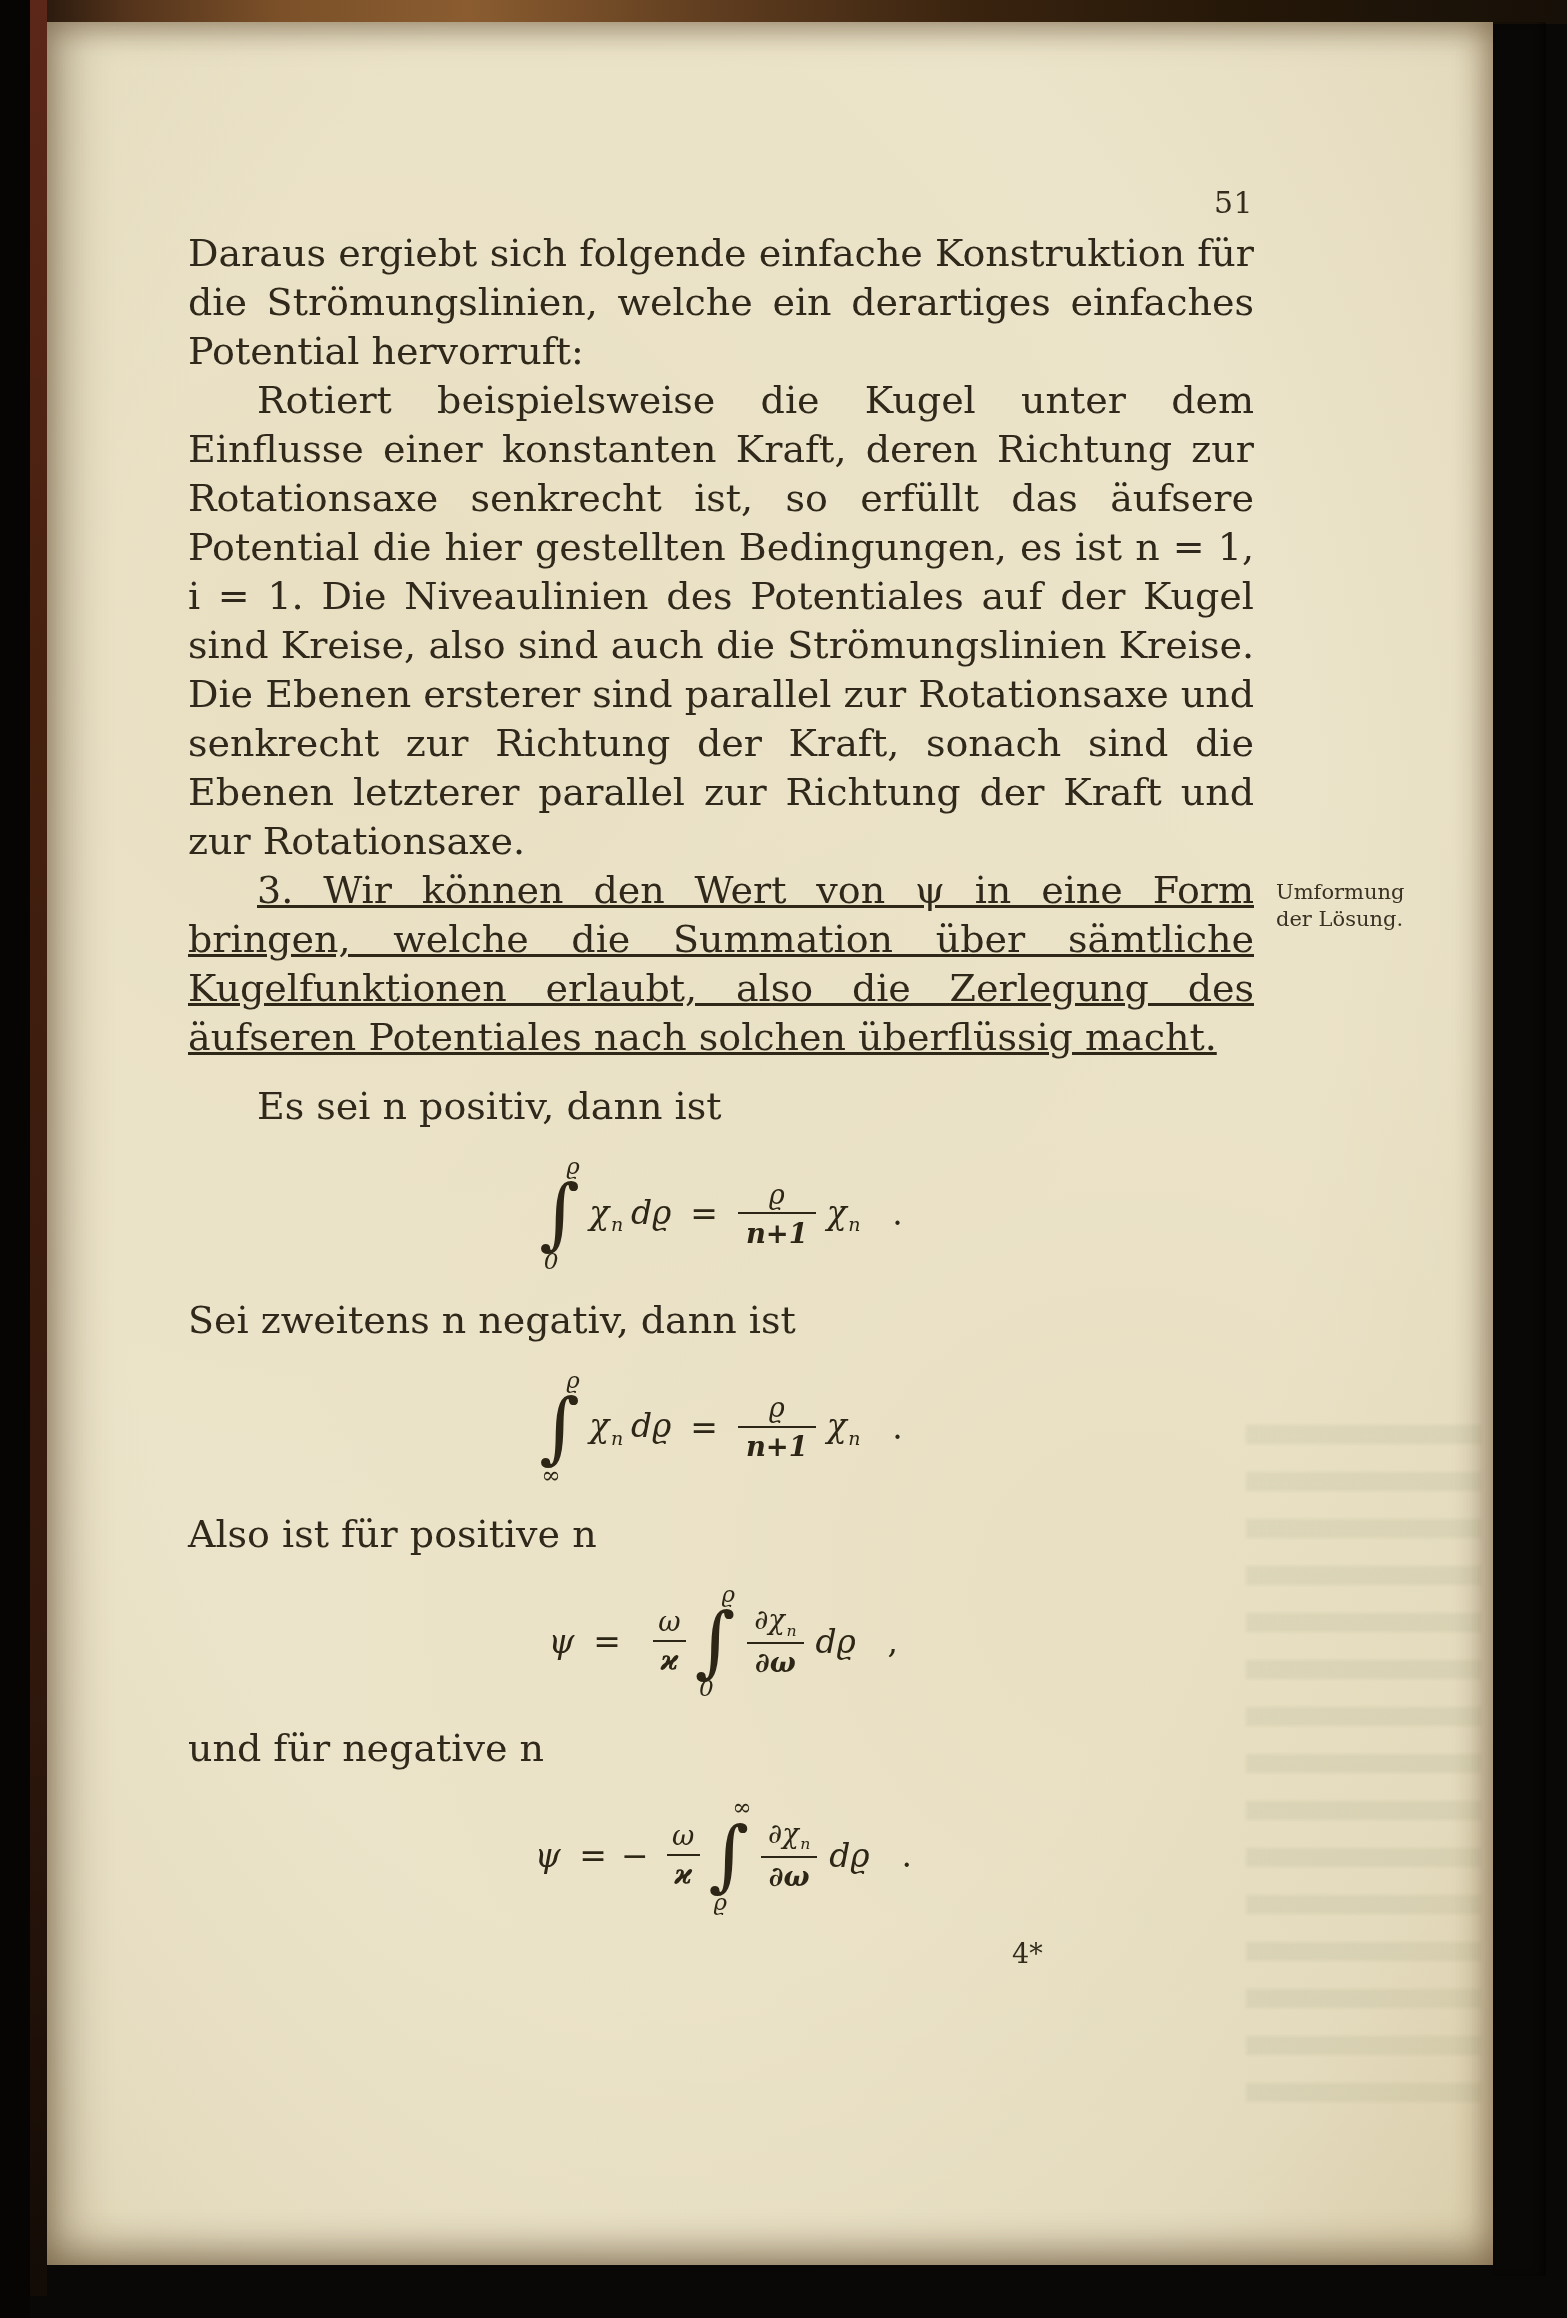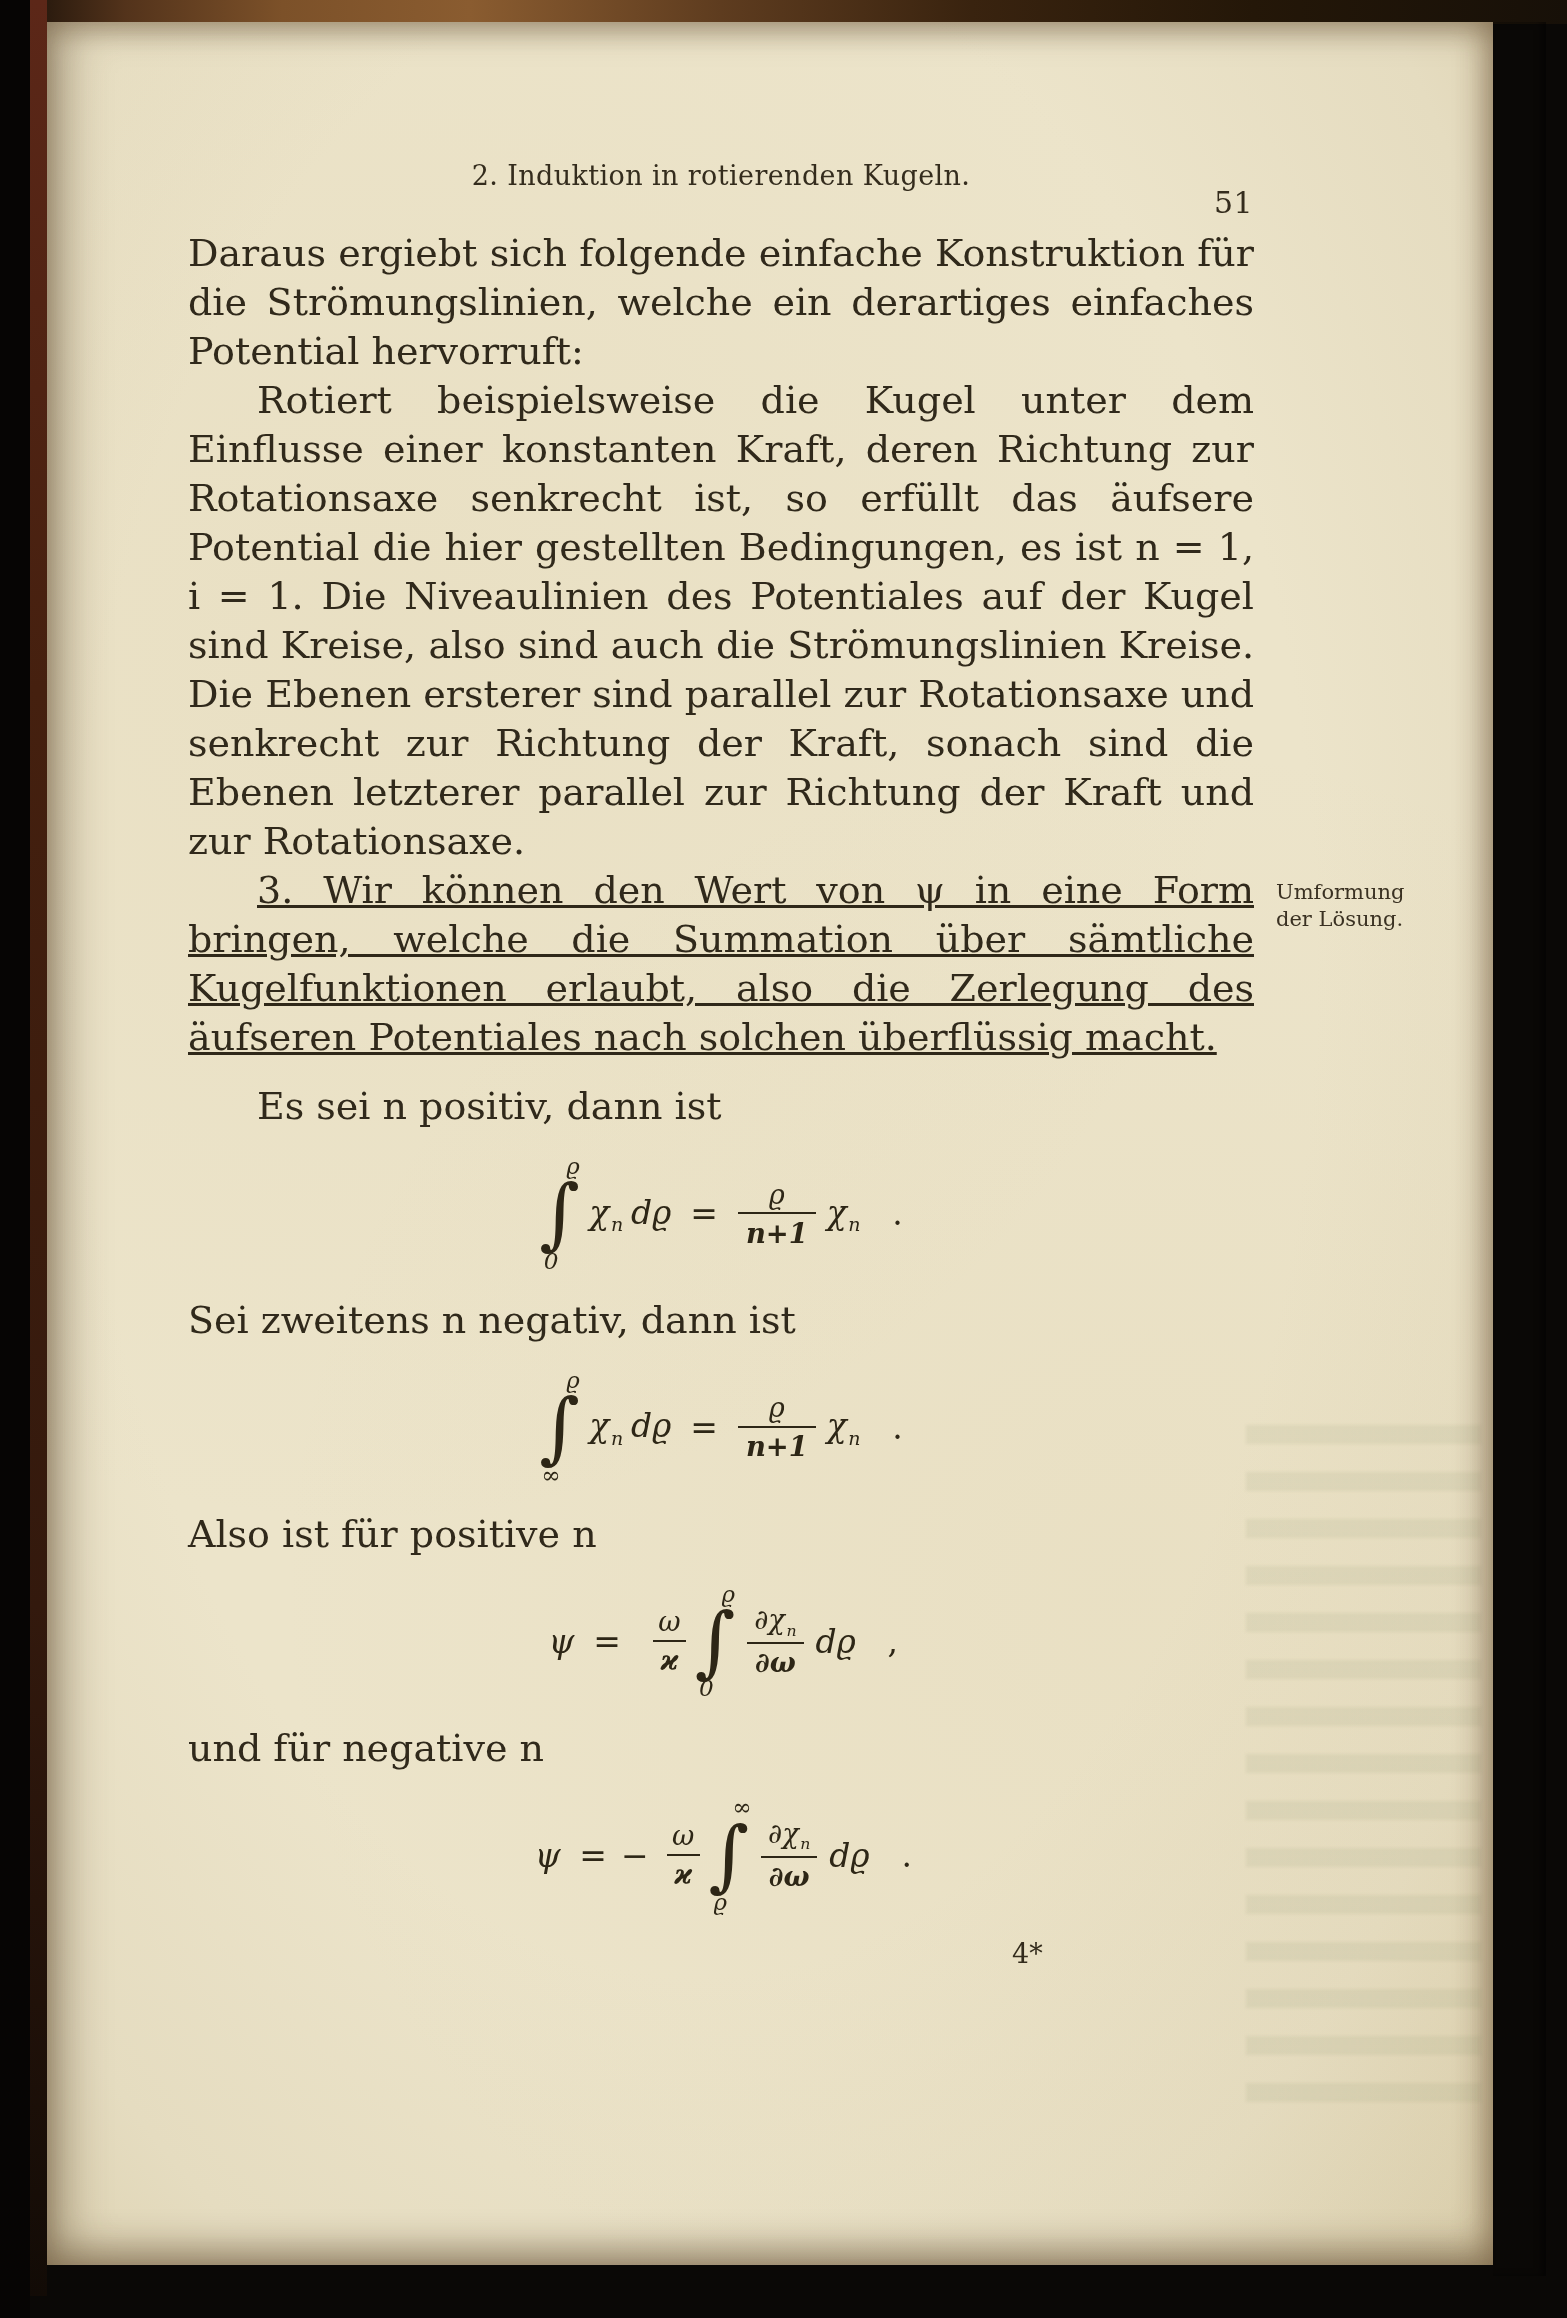--- a/index.html
+++ b/index.html
@@ -93,21 +93,20 @@
   <div class="left-black"></div>
   <div class="cover-red"></div>
   <div class="page-stack"></div>
 
   <div class="paper">
     <div class="ghost-text"></div>
 
     <div class="content">
 
       <div class="page-header">
-        <span>2. Induktion in rotierenden Kugeln.</span>
         <span class="page-number">51</span>
       </div>
 
       <p class="body-text" style="margin-top:30px;">Daraus ergiebt sich folgende einfache Konstruktion für die Strömungslinien, welche ein derartiges einfaches Potential hervorruft:</p>
 
 
       <p class="body-text indent">Rotiert beispielsweise die Kugel unter dem Einflusse einer konstanten Kraft, deren Richtung zur Rotationsaxe senkrecht ist, so erfüllt das äufsere Potential die hier gestellten Bedingungen, es ist n = 1, i = 1. Die Niveaulinien des Potentiales auf der Kugel sind Kreise, also sind auch die Strömungslinien Kreise. Die Ebenen ersterer sind parallel zur Rotationsaxe und senkrecht zur Richtung der Kraft, sonach sind die Ebenen letzterer parallel zur Richtung der Kraft und zur Rotationsaxe.</p>
 
       <div class="p4-wrap">
         <p class="body-text indent">3. Wir können den Wert von ψ in eine Form bringen, welche die Summation über sämtliche Kugelfunktionen erlaubt, also die Zerlegung des äufseren Potentiales nach solchen überflüssig macht.</p>

